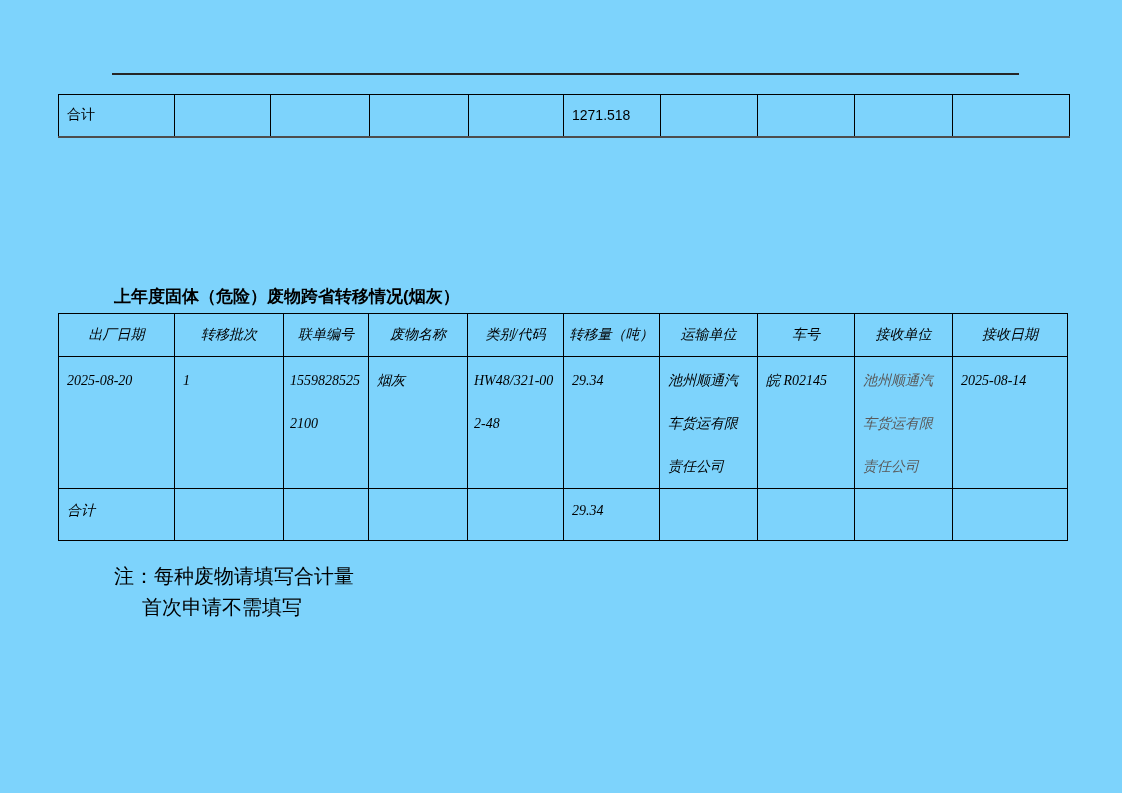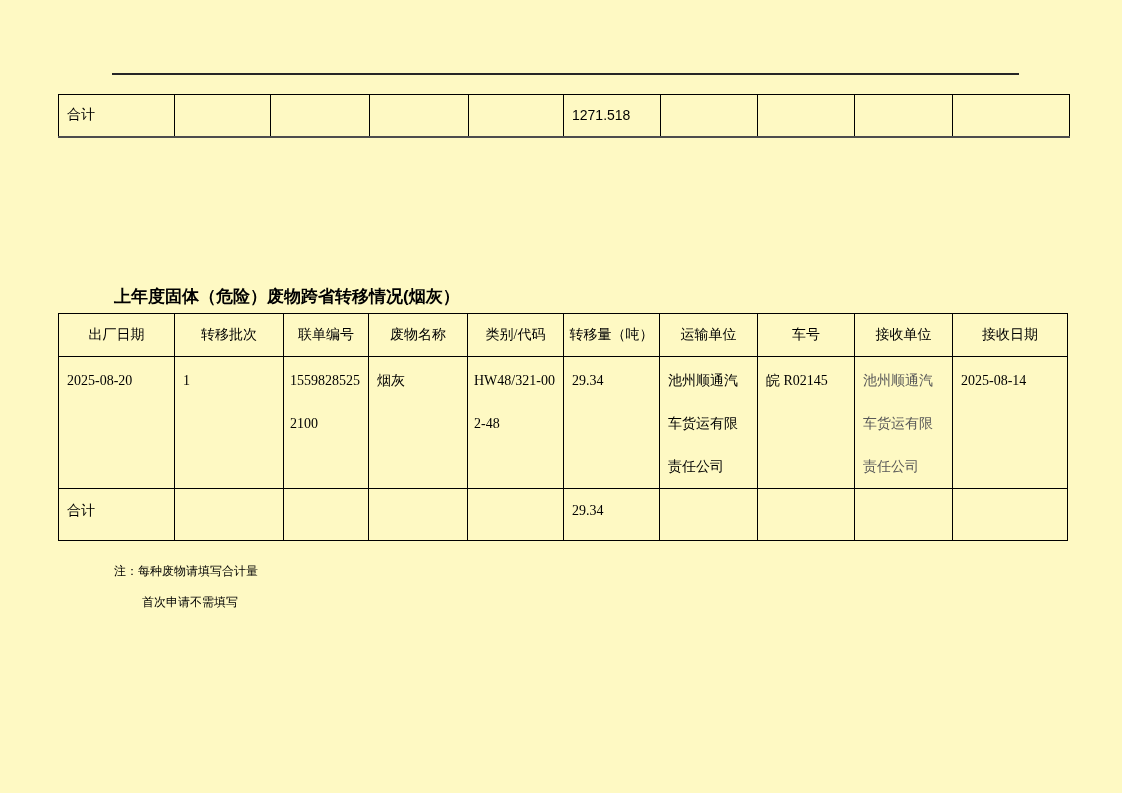--- a/index.html
+++ b/index.html
@@ -1,20 +1,20 @@
 <!DOCTYPE html>
 <html><head>
 <meta charset="utf-8">
 <style>
   * { margin:0; padding:0; box-sizing:border-box; }
   html,body { background:#e8e8e8; }
   .page {
     position:relative;
     width:1122px; height:793px;
-    background:#fef9c3;
+    background:#7dd3fc;
     font-family:"Liberation Serif", serif;
     color:#000;
     overflow:hidden;
   }
   .top-rule {
     position:absolute; left:112px; top:73px;
     width:907px; height:2px; background:#262626;
   }
   table { border-collapse:collapse; table-layout:fixed; }
   td, th { overflow:hidden; }
@@ -41,20 +41,21 @@
     font-family:"Liberation Sans", "DejaVu Sans", sans-serif;
     font-weight:bold; font-size:17px; color:#000;
     white-space:nowrap;
     text-align:right;
   }
 
   
   .main-tbl {
     position:absolute; left:58px; top:313px; width:1010px;
     font-size:14px;
+    font-style:italic;
   }
   .main-tbl th {
     border:1px solid #000;
     height:43px;
     font-weight:normal;
     text-align:center;
     vertical-align:middle;
     padding:0 2px;
     white-space:nowrap;
   }
@@ -72,21 +73,21 @@
   .row-total td {
     height:52px;
     vertical-align:middle;
     padding:0 8px 8px 8px;
     text-align:left;
   }
 
   
   .note {
     position:absolute;
-    font-size:12px;
+    font-size:20px;
     color:#000;
     white-space:nowrap;
   }
   .note-1 { left:114px; top:563px; }
   .note-2 { left:142px; top:594px; }
 </style>
 </head>
 <body>
 
 <div class="page">

